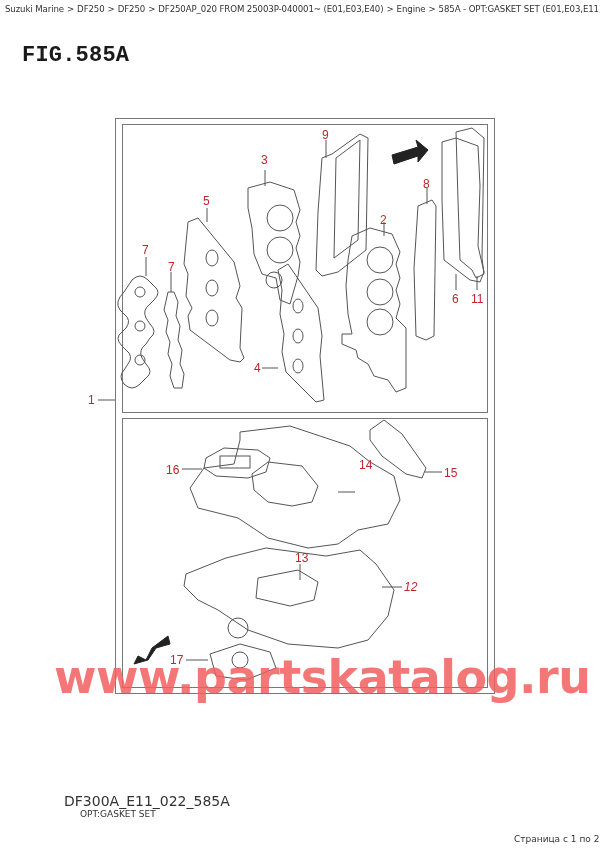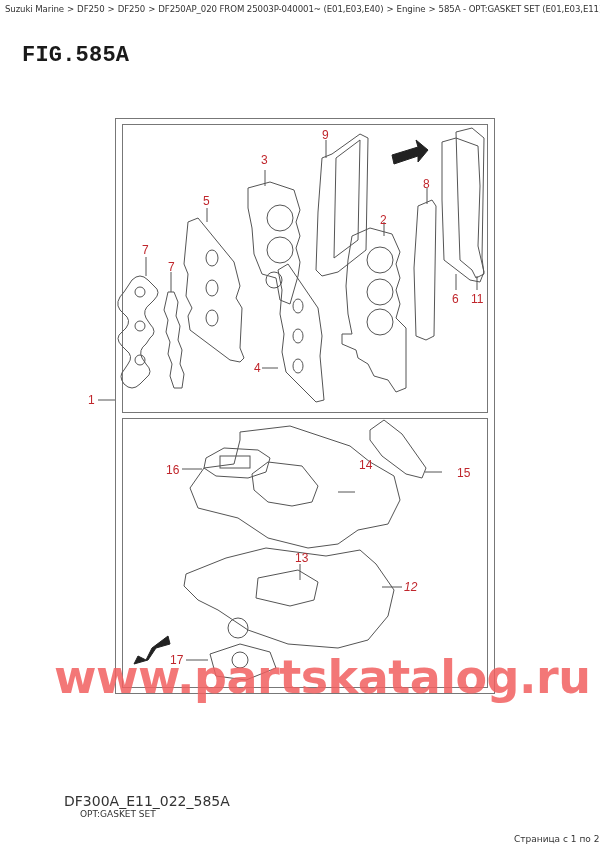--- a/index.html
+++ b/index.html
@@ -152,20 +152,20 @@
 <div class="callout" style="left:452px;top:292px;">6</div>
 <div class="callout" style="left:142px;top:243px;">7</div>
 <div class="callout" style="left:168px;top:260px;">7</div>
 <div class="callout" style="left:423px;top:177px;">8</div>
 <div class="callout" style="left:322px;top:128px;">9</div>
 <div class="callout" style="left:170px;top:653px;">17</div>
 <div class="callout" style="left:471px;top:292px;">11</div>
 <div class="callout" style="left:404px;top:580px;font-style:italic;">12</div>
 <div class="callout" style="left:295px;top:551px;">13</div>
 <div class="callout" style="left:359px;top:458px;">14</div>
-<div class="callout" style="left:457px;top:466px;">15</div>
+<div class="callout" style="left:444px;top:466px;">15</div>
 <div class="callout" style="left:166px;top:463px;">16</div>
 
 <div class="watermark">www.partskatalog.ru</div>
 
 <div class="footer-code">DF300A_E11_022_585A</div>
 <div class="footer-name">OPT:GASKET SET</div>
 <div class="page-info">Страница с 1 по 2</div>
 
 </body></html>

